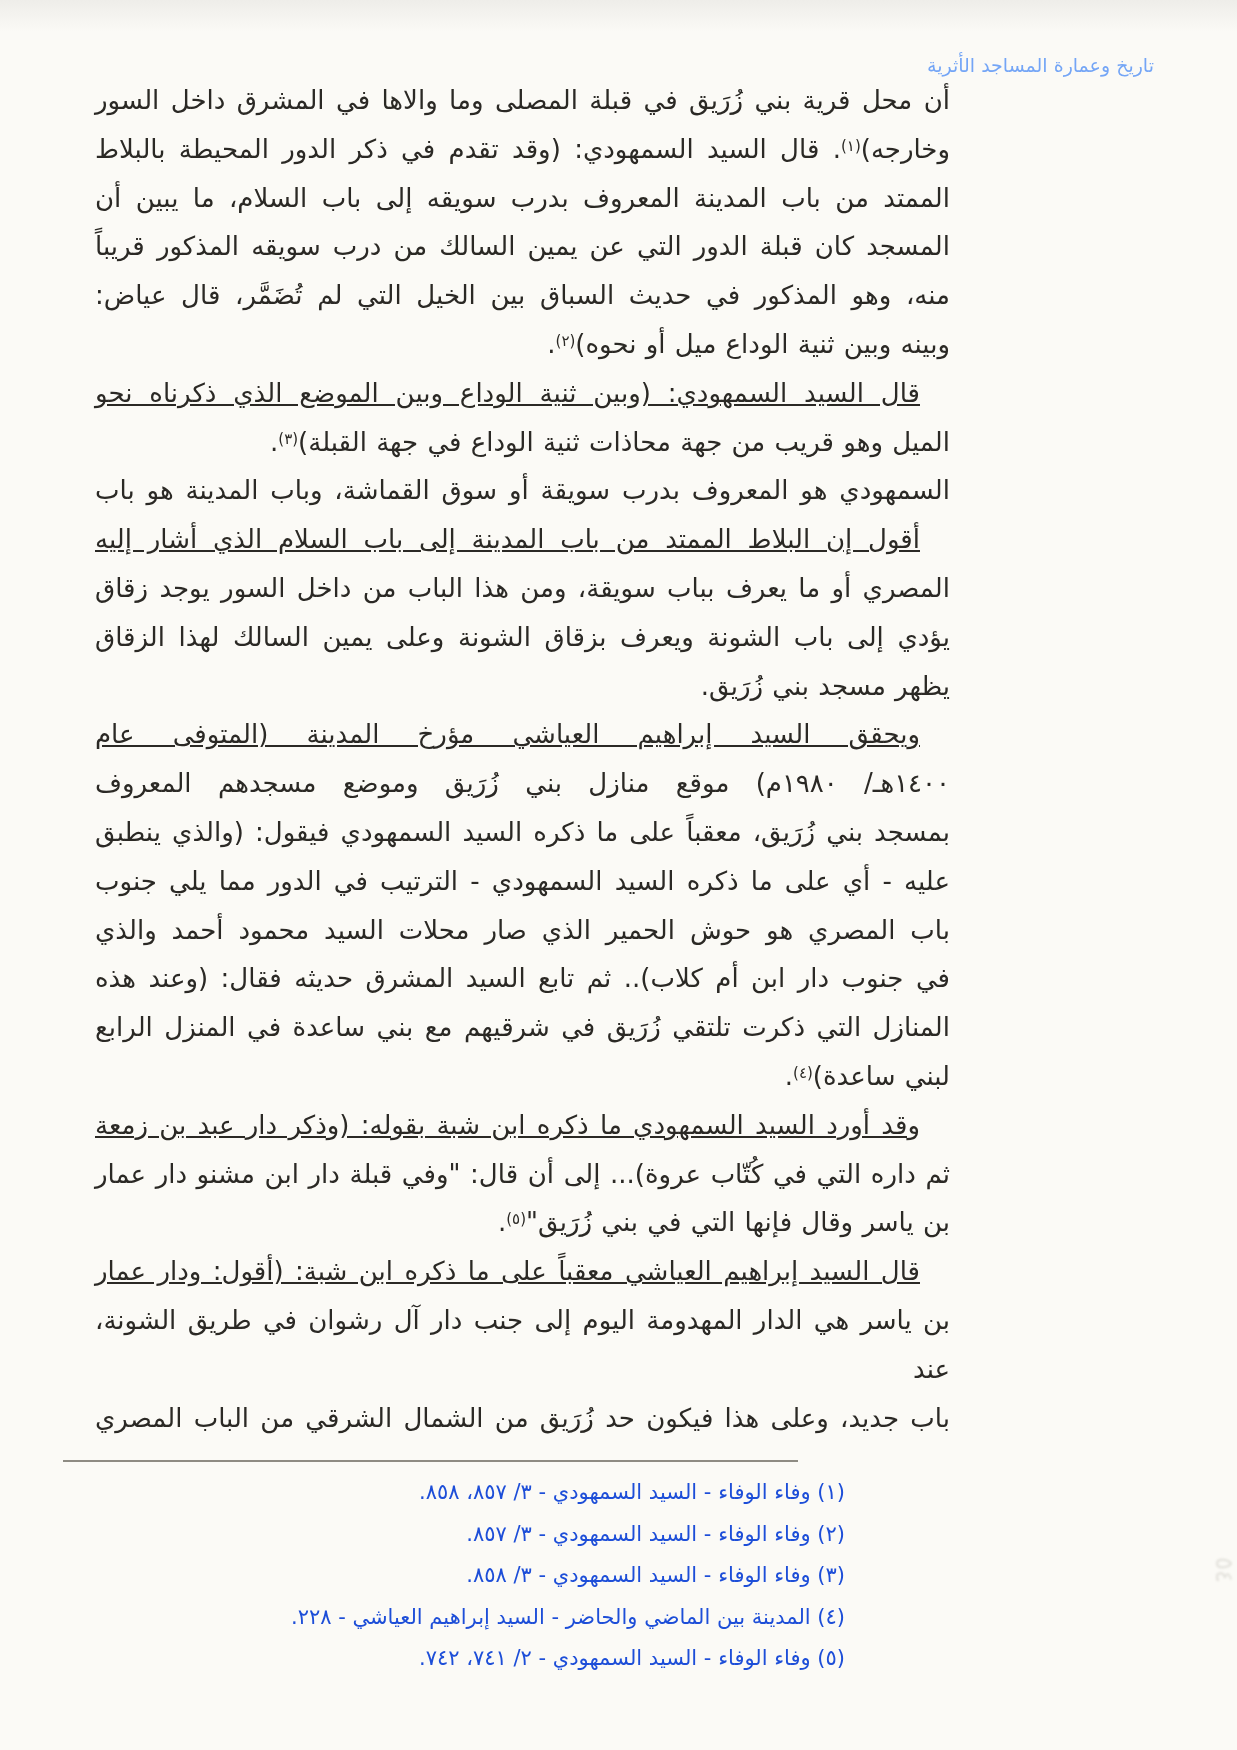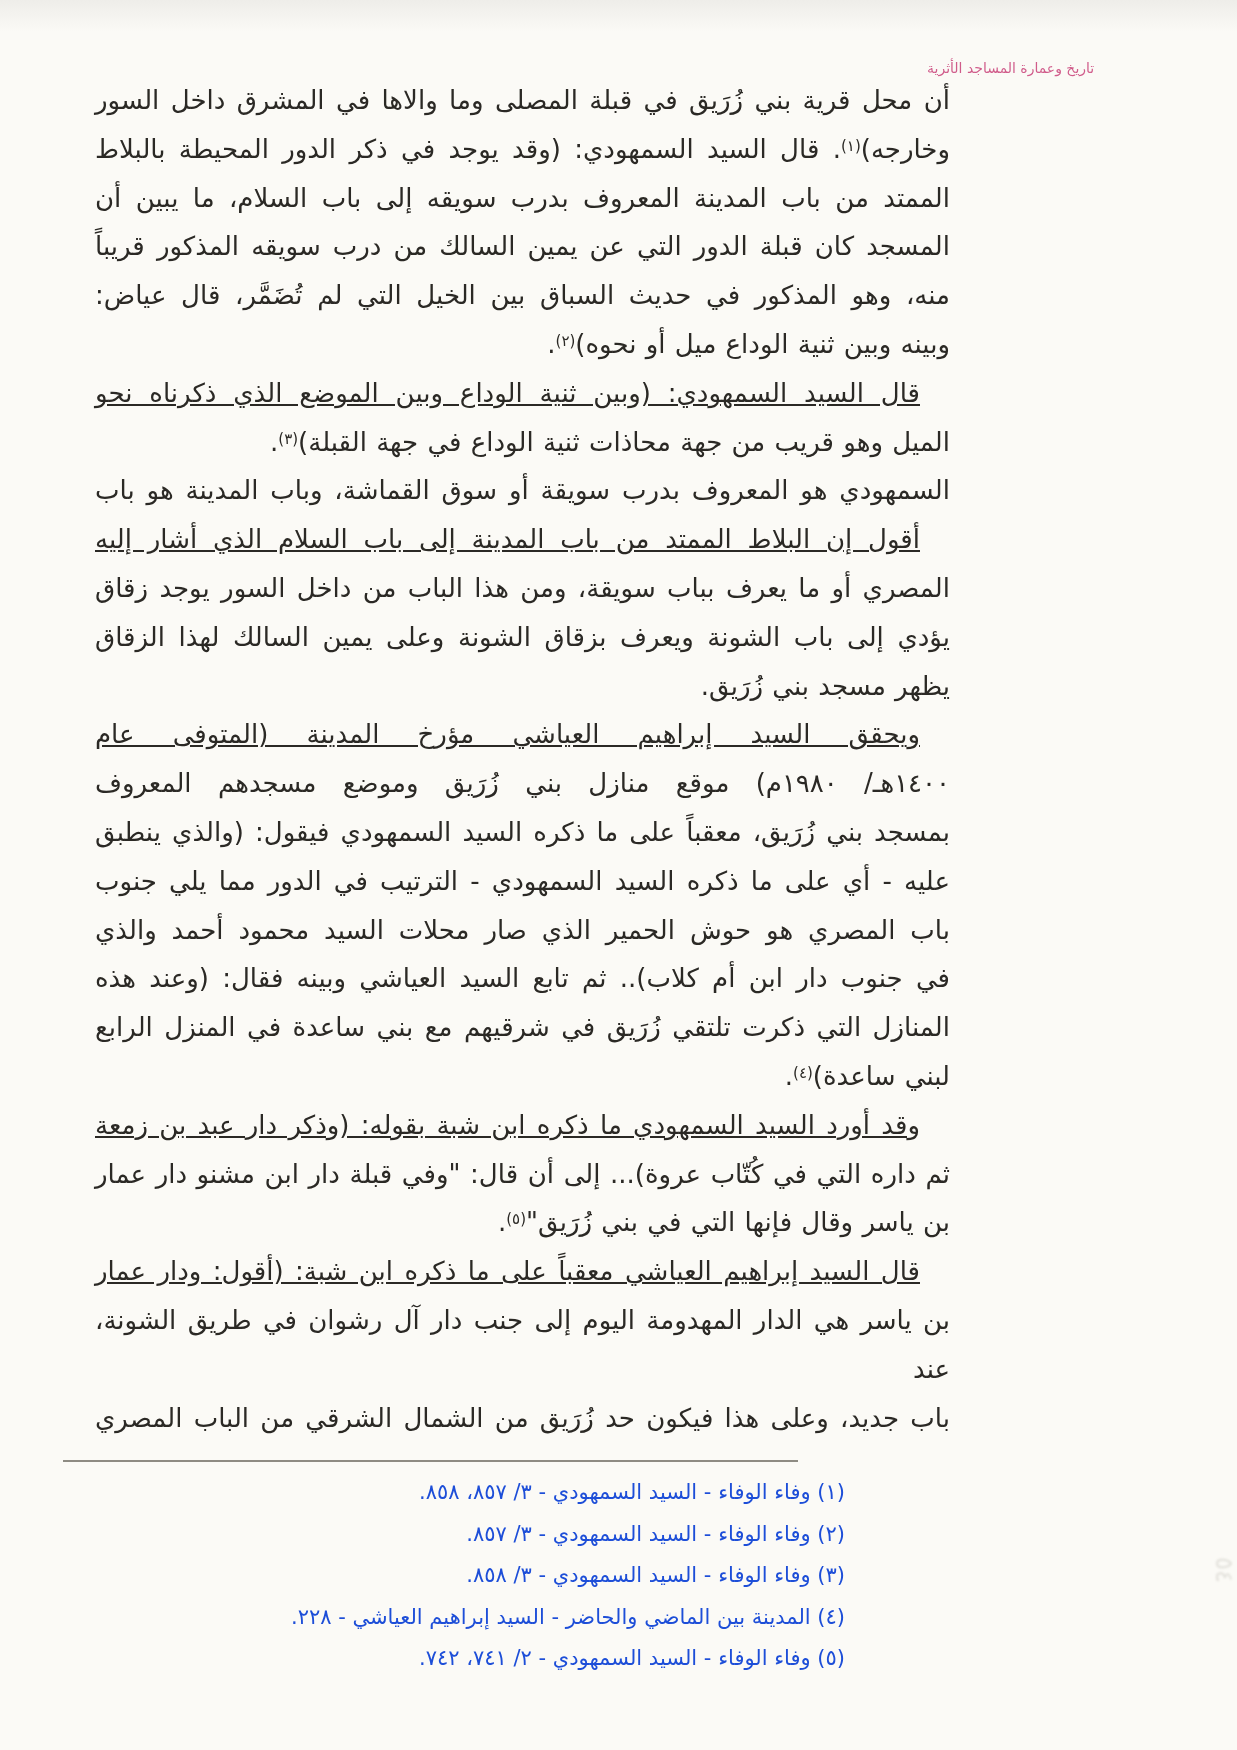--- a/index.html
+++ b/index.html
@@ -7,23 +7,23 @@
     width:1237px;height:1750px;position:relative;
     background:#fbfaf6;
     font-family:"DejaVu Sans",sans-serif;
     overflow:hidden;
   }
   .top-band{
     position:absolute;top:0;left:0;right:0;height:32px;
     background:linear-gradient(180deg,#eeede9 0%,rgba(251,250,246,0) 100%);
   }
   .running-header{
-    position:absolute;top:60px;right:35px;width:275px;
+    position:absolute;top:54px;right:35px;width:275px;
     direction:rtl;text-align:left;
-    font-size:14px;color:#be185d;opacity:.7;
+    font-size:19px;color:#3b82f6;opacity:.7;
     filter:blur(0.7px);
     letter-spacing:0.5px;
   }
   .text-block{
     position:absolute;top:76px;right:287px;width:887px;
     direction:rtl;
     font-size:26px;line-height:48.8px;color:#2b2925;
     word-spacing:1px;
   }
   .line{
@@ -55,38 +55,38 @@
 </style>
 </head>
 <body>
 
 <div class="top-band"></div>
 
 <div class="running-header">تاريخ وعمارة المساجد الأثرية</div>
 
 <div class="text-block">
     <div class="line"><span>أن محل قرية بني زُرَيق في قبلة المصلى وما والاها في المشرق داخل السور</span></div>
-    <div class="line"><span>وخارجه)</span><sup class="fnref">(١)</sup><span>. قال السيد السمهودي: (وقد يوجد في ذكر الدور المحيطة بالبلاط</span></div>
+    <div class="line"><span>وخارجه)</span><sup class="fnref">(١)</sup><span>. قال السيد السمهودي: (وقد تقدم في ذكر الدور المحيطة بالبلاط</span></div>
     <div class="line"><span>الممتد من باب المدينة المعروف بدرب سويقه إلى باب السلام، ما يبين أن</span></div>
     <div class="line"><span>المسجد كان قبلة الدور التي عن يمين السالك من درب سويقه المذكور قريباً</span></div>
     <div class="line"><span>منه، وهو المذكور في حديث السباق بين الخيل التي لم تُضَمَّر، قال عياض:</span></div>
     <div class="line last"><span>وبينه وبين ثنية الوداع ميل أو نحوه)</span><sup class="fnref">(٢)</sup><span>.</span></div>
     <div class="line indent"><span>قال السيد السمهودي: (وبين ثنية الوداع وبين الموضع الذي ذكرناه نحو</span></div>
     <div class="line last"><span>الميل وهو قريب من جهة محاذات ثنية الوداع في جهة القبلة)</span><sup class="fnref">(٣)</sup><span>.</span></div>
     <div class="line"><span>السمهودي هو المعروف بدرب سويقة أو سوق القماشة، وباب المدينة هو باب</span></div>
     <div class="line indent"><span>أقول إن البلاط الممتد من باب المدينة إلى باب السلام الذي أشار إليه</span></div>
     <div class="line"><span>المصري أو ما يعرف بباب سويقة، ومن هذا الباب من داخل السور يوجد زقاق</span></div>
     <div class="line"><span>يؤدي إلى باب الشونة ويعرف بزقاق الشونة وعلى يمين السالك لهذا الزقاق</span></div>
     <div class="line last"><span>يظهر مسجد بني زُرَيق.</span></div>
     <div class="line indent"><span>ويحقق السيد إبراهيم العياشي مؤرخ المدينة (المتوفى عام</span></div>
     <div class="line"><span>١٤٠٠هـ/ ١٩٨٠م) موقع منازل بني زُرَيق وموضع مسجدهم المعروف</span></div>
     <div class="line"><span>بمسجد بني زُرَيق، معقباً على ما ذكره السيد السمهودي فيقول: (والذي ينطبق</span></div>
     <div class="line"><span>عليه - أي على ما ذكره السيد السمهودي - الترتيب في الدور مما يلي جنوب</span></div>
     <div class="line"><span>باب المصري هو حوش الحمير الذي صار محلات السيد محمود أحمد والذي</span></div>
-    <div class="line"><span>في جنوب دار ابن أم كلاب).. ثم تابع السيد العياشي وبينه فقال: (وعند هذه</span></div>
+    <div class="line"><span>في جنوب دار ابن أم كلاب).. ثم تابع السيد المشرق حديثه فقال: (وعند هذه</span></div>
     <div class="line"><span>المنازل التي ذكرت تلتقي زُرَيق في شرقيهم مع بني ساعدة في المنزل الرابع</span></div>
     <div class="line last"><span>لبني ساعدة)</span><sup class="fnref">(٤)</sup><span>.</span></div>
     <div class="line indent"><span>وقد أورد السيد السمهودي ما ذكره ابن شبة بقوله: (وذكر دار عبد بن زمعة</span></div>
     <div class="line"><span>ثم داره التي في كُتّاب عروة)... إلى أن قال: "وفي قبلة دار ابن مشنو دار عمار</span></div>
     <div class="line last"><span>بن ياسر وقال فإنها التي في بني زُرَيق"</span><sup class="fnref">(٥)</sup><span>.</span></div>
     <div class="line indent"><span>قال السيد إبراهيم العياشي معقباً على ما ذكره ابن شبة: (أقول: ودار عمار</span></div>
     <div class="line"><span>بن ياسر هي الدار المهدومة اليوم إلى جنب دار آل رشوان في طريق الشونة، عند</span></div>
     <div class="line"><span>باب جديد، وعلى هذا فيكون حد زُرَيق من الشمال الشرقي من الباب المصري</span></div>
   </div>
 

